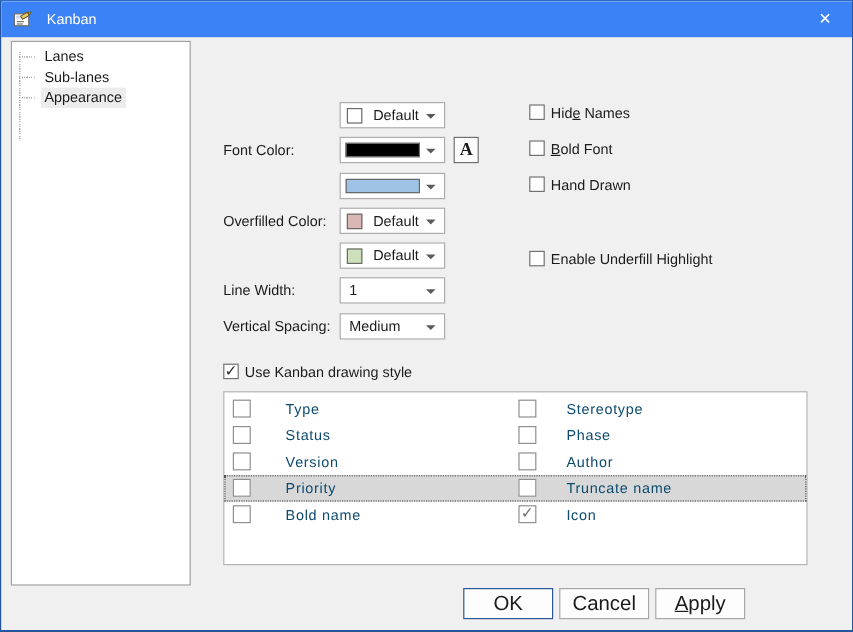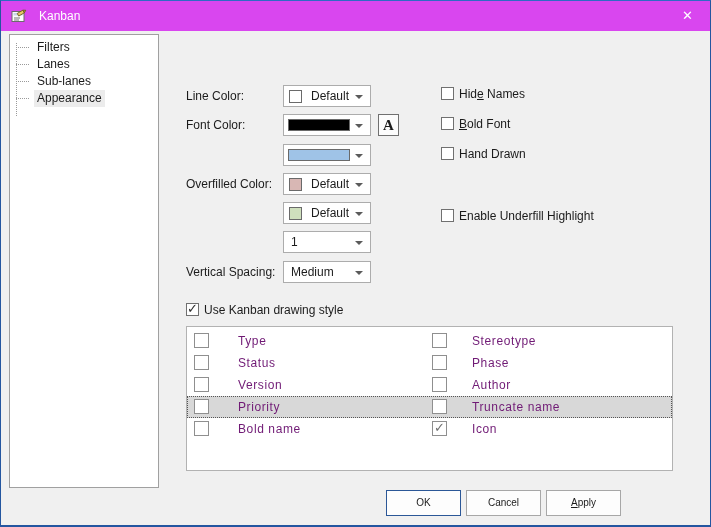--- a/index.html
+++ b/index.html
@@ -3,21 +3,21 @@
 <meta charset="utf-8">
 <style>
   * { box-sizing: border-box; margin: 0; padding: 0; }
   html,body { width: 711px; height: 527px; }
   body { font-family: "Liberation Sans", sans-serif; font-size: 12px; color: #1b1b1b; }
 
   .dialog { position: relative; width: 711px; height: 527px; background: #f0f0f0;
             border: 1px solid #2456a0; border-top-color: #2e6bc4; border-bottom-width: 2px; overflow: hidden; }
 
   
-  .titlebar { position: absolute; left: 0; top: 0; right: 0; height: 30px; background: #d946ef; padding-left: 44px; }
+  .titlebar { position: absolute; left: 0; top: 0; right: 0; height: 30px; background: #3b82f6; padding-left: 44px; }
   .title-icon { position: absolute; left: 10px; top: 7px; width: 16px; height: 16px; }
   .title-text { position: absolute; left: 38px; top: 0; line-height: 30px; color: #ffffff; }
   .close-btn { position: absolute; right: 0; top: 0; width: 45px; height: 30px; text-align: center;
                line-height: 30px; color: #ffffff; font-size: 13px; cursor: default; }
 
   
   .tree-panel { position: absolute; left: 8px; top: 33px; width: 150px; height: 454px;
                 background: #ffffff; border: 1px solid #a0a0a0; }
   .tree-rail { position: absolute; left: 6px; top: 8px; width: 1px; height: 74px;
                background-image: repeating-linear-gradient(to bottom,#9a9a9a 0 1px,transparent 1px 2px); }
@@ -52,27 +52,27 @@
 
   
   .listbox { position: absolute; left: 185px; top: 325px; width: 487px; height: 145px;
              background: #fff; border: 1px solid #b2b2b2; padding-top: 3px; }
   .lb-row { position: relative; height: 22px; }
   .lb-row.selected { background: #d8d8d8; outline: 1px dotted #555; outline-offset: -1px; }
   .lb-cb { position: absolute; width: 15px; height: 15px; top: 3px; border-color: #8f8f8f; }
   .lb-cb.checked::after { color: #707070; top: -2px; left: 1px; }
   .lb-cb.c1 { left: 7px; }
   .lb-cb.c2 { left: 245px; }
-  .lb-label { position: absolute; top: 0; line-height: 22px; letter-spacing: 0.6px; color: #701a75; white-space: nowrap; }
+  .lb-label { position: absolute; top: 0; line-height: 22px; letter-spacing: 0.6px; color: #0c4a6e; white-space: nowrap; }
   .lb-label.l1 { left: 51px; }
   .lb-label.l2 { left: 285px; }
 
   
   .btn { position: absolute; top: 489px; width: 75px; height: 26px; background: #fdfdfd;
-         border: 1px solid #a7a7a7; font-family: "Liberation Sans", sans-serif; font-size: 10px;
+         border: 1px solid #a7a7a7; font-family: "Liberation Sans", sans-serif; font-size: 17px;
          color: #1b1b1b; text-align: center; line-height: 24px; }
   .btn.default { border-color: #2b5797; }
 </style>
 </head>
 <body>
 
 <div class="dialog">
 
   <div class="titlebar">
     <span class="title-icon">
@@ -88,37 +88,34 @@
       </svg>
     </span>
     <span class="title-text">Kanban</span>
     <span class="close-btn">✕</span>
   </div>
 
   <div class="tree-panel">
     <div class="tree-rail"></div>
     <div class="tree-items">
       <div class="tree-item">
-        <span class="tree-label">Filters</span>
-      </div>
-      <div class="tree-item">
         <span class="tree-label">Lanes</span>
       </div>
       <div class="tree-item">
         <span class="tree-label">Sub-lanes</span>
       </div>
       <div class="tree-item selected">
         <span class="tree-label">Appearance</span>
       </div>
     </div>
   </div>
 
-  <div class="form-label" style="top:84px">Line Color:</div>
   <div class="form-label" style="top:113px">Font Color:</div>
   <div class="form-label" style="top:172px">Overfilled Color:</div>
+  <div class="form-label" style="top:230px">Line Width:</div>
   <div class="form-label" style="top:260px">Vertical Spacing:</div>
 
   <div class="dropdown" style="top:84px">
     <span class="swatch-small" style="background: rgb(255, 255, 255);"></span>
     <span class="dd-value">Default</span>
     <span class="dd-arrow"></span>
   </div>
 
   <div class="dropdown" style="top:113px">
     <span class="swatch-wide" style="background: rgb(0, 0, 0);"></span>

